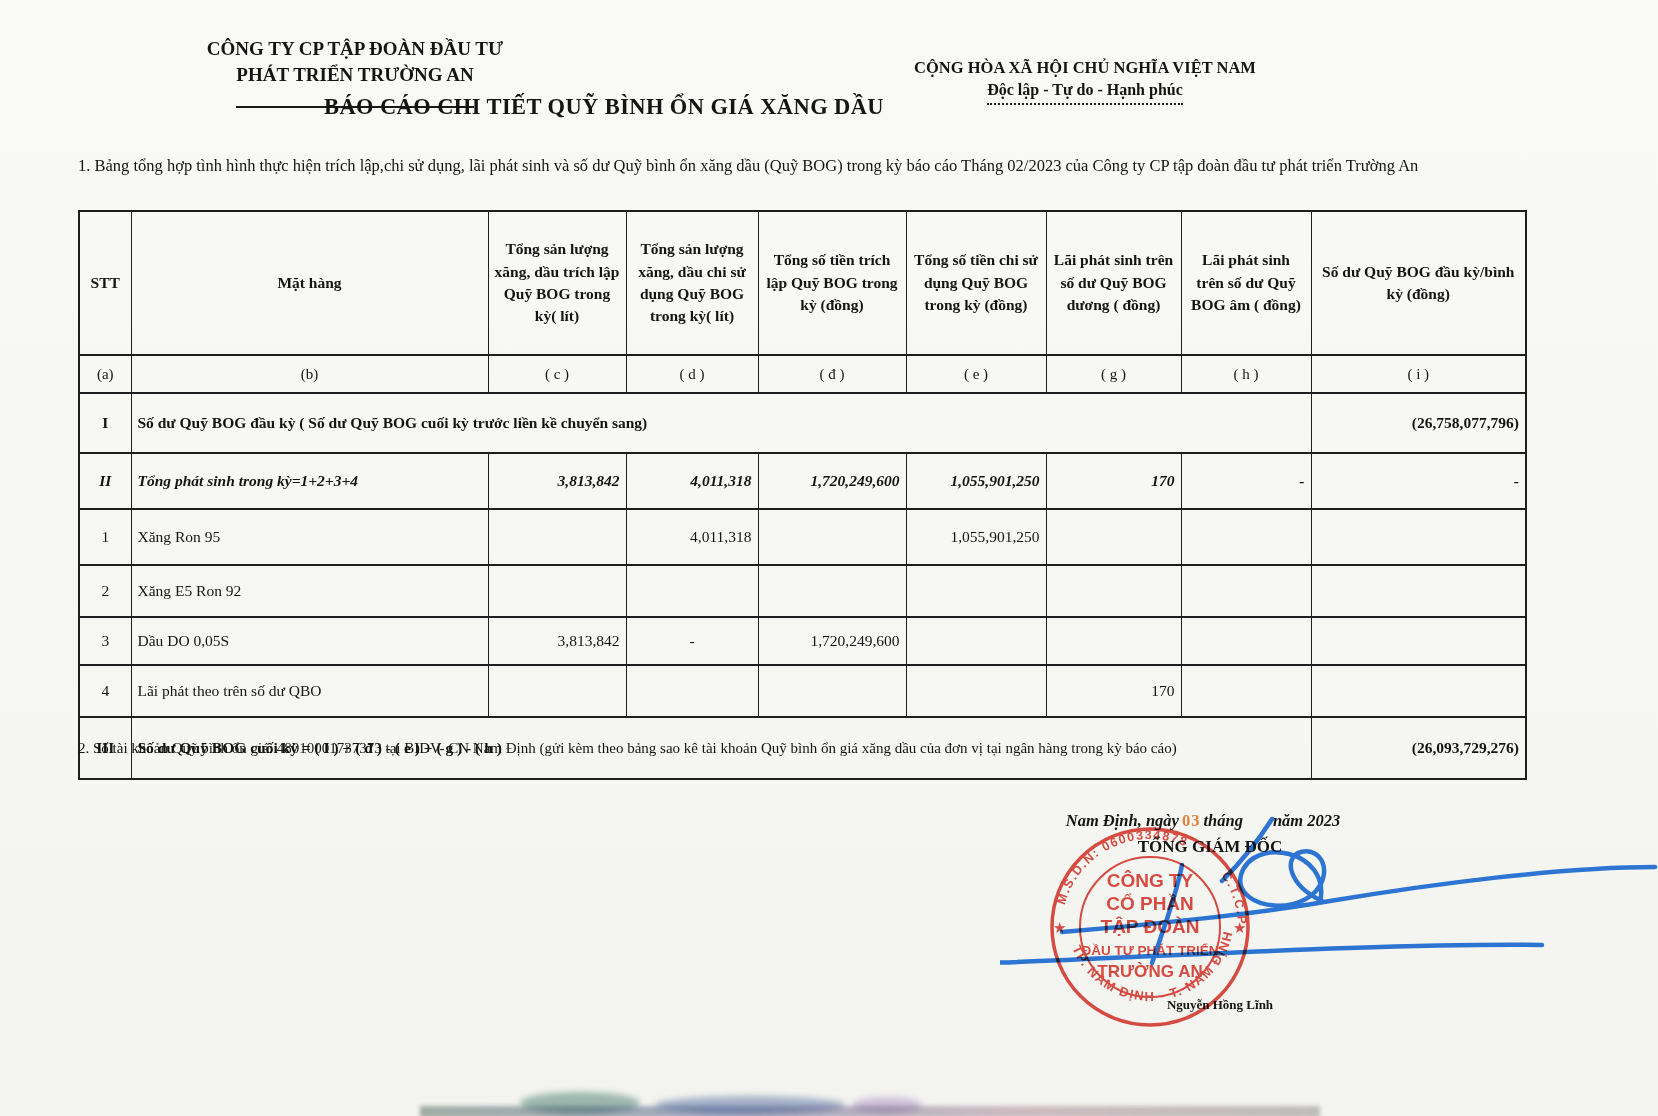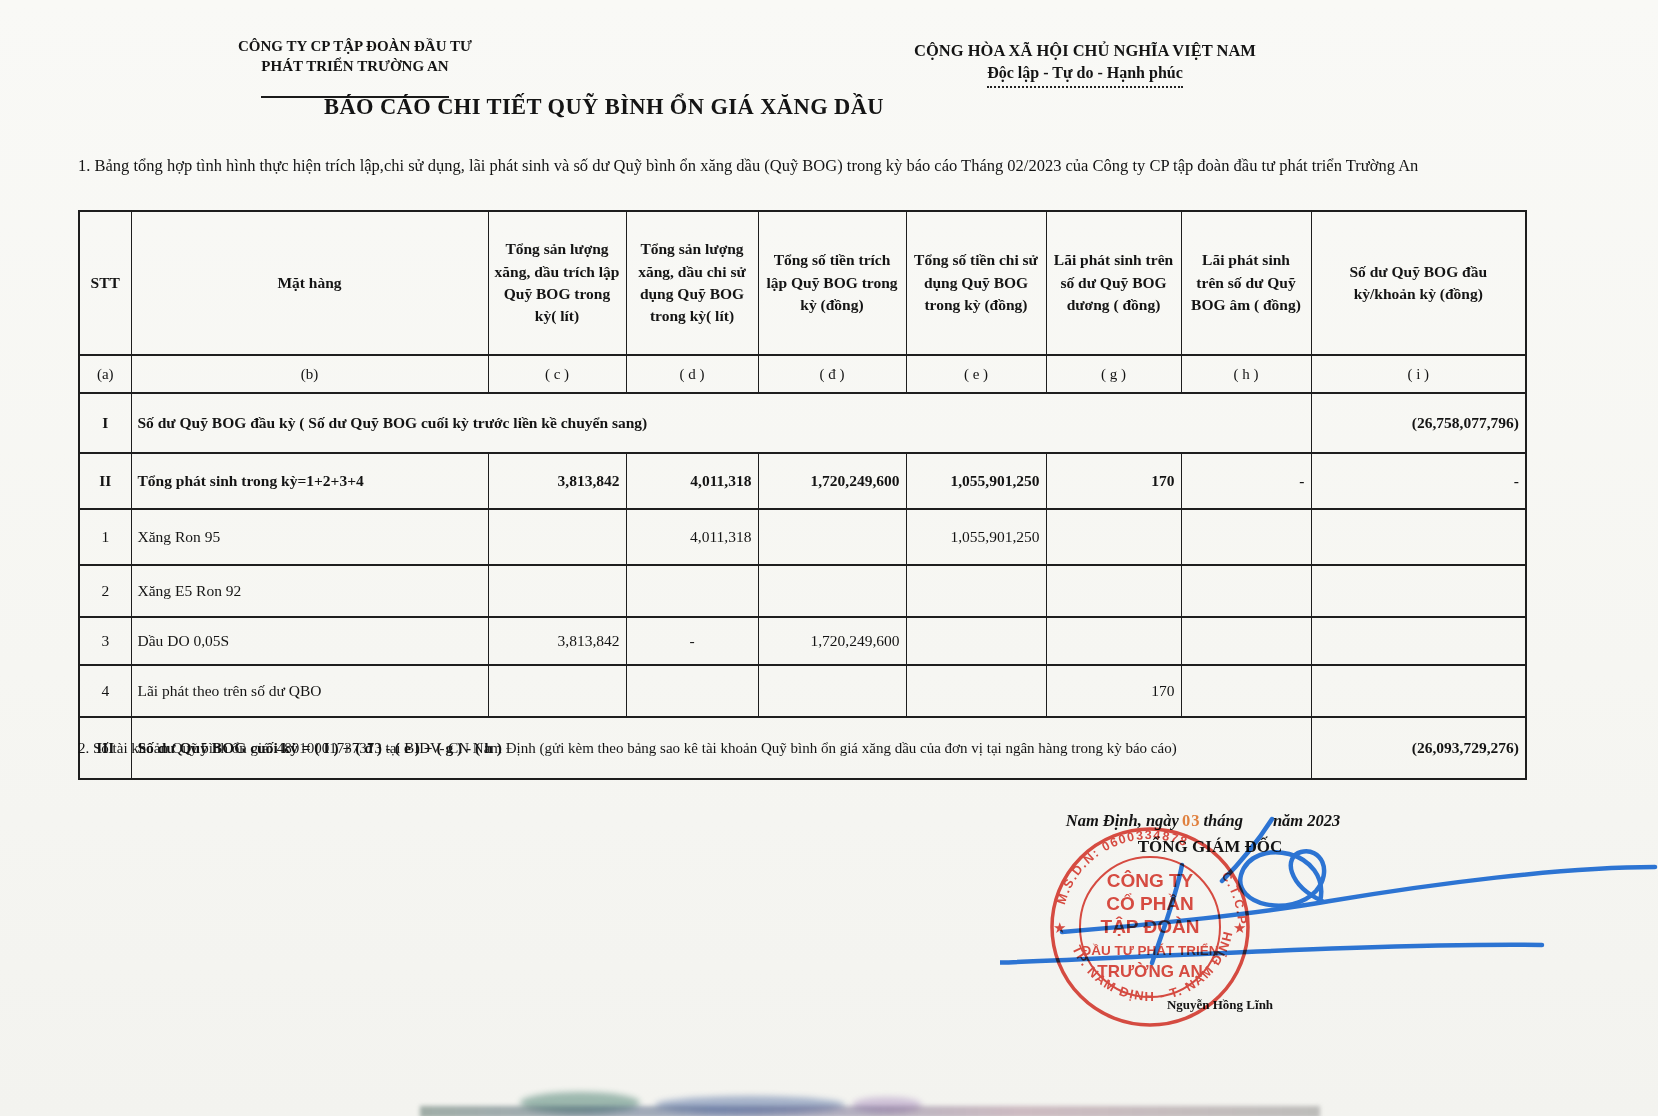--- a/index.html
+++ b/index.html
@@ -6,41 +6,41 @@
   body{
     width:1658px;height:1116px;position:relative;overflow:hidden;
     background:#f7f7f4;
     font-family:"Liberation Serif","DejaVu Serif",serif;
     color:#141414;
   }
   .page{position:absolute;inset:0;
     background:linear-gradient(180deg,#f9f9f6 0%,#f6f6f2 60%,#f3f3ef 100%);}
   
   .company{position:absolute;left:205px;top:36px;width:300px;text-align:center;
-    font-weight:bold;font-size:15px;line-height:1.35;}
+    font-weight:bold;font-size:19px;line-height:1.35;}
   .company .l2{display:inline-block;border-bottom:2px solid #1a1a1a;padding-bottom:19px;}
-  .republic{position:absolute;left:905px;top:40px;width:360px;text-align:center;
+  .republic{position:absolute;left:905px;top:57px;width:360px;text-align:center;
     font-weight:bold;line-height:1.35;}
   .republic .l1{font-size:16.5px;}
   .republic .l2{display:inline-block;font-size:16px;border-bottom:2.5px dotted #222;padding-bottom:2px;}
   .title{position:absolute;left:0;top:94px;width:1120px;text-align:center;
     font-weight:bold;font-size:22.5px;letter-spacing:.4px;padding-left:44px;}
   .intro{position:absolute;left:78px;top:156px;width:1570px;font-size:16.5px;white-space:nowrap;}
   
   table.bog{position:absolute;left:78px;top:210px;width:1447px;border-collapse:collapse;
     table-layout:fixed;border:2px solid #1e1e1e;font-size:15.5px;}
   table.bog th,table.bog td{border:1.5px solid #1e1e1e;padding:2px 6px;vertical-align:middle;
     overflow:hidden;}
   table.bog thead th{height:138px;font-weight:bold;font-size:15.5px;line-height:1.45;text-align:center;}
   tr.code-row td{height:32px;text-align:center;font-size:15px;border-top-width:2px;}
   td.cell-stt{text-align:center;}
   td.cell-item{text-align:left;padding-left:9px;}
   td.num{text-align:right;padding-right:10px;}
   tr.rI td{height:54px;font-weight:bold;border-top-width:2px;}
-  tr.rII td{height:50px;font-weight:bold;border-top-width:2px;}
+  tr.rII td{height:50px;font-weight:bold;border-top-width:2px;font-style:italic;}
   tr.plain td{height:50px;font-weight:normal;border-top-width:2px;}
   tr.r2 td{height:46px;}
   tr.r3 td{height:42px;}
   tr.r4 td{height:46px;}
   tr.rIII td{height:56px;font-weight:bold;border-top-width:2px;}
   .note{position:absolute;left:78px;top:740px;width:1570px;font-size:15px;white-space:nowrap;}
   
   .sign-area{position:absolute;left:1000px;top:805px;width:658px;height:300px;}
   .date-line{position:absolute;left:38px;top:6px;width:330px;text-align:center;
     font-style:italic;font-weight:bold;font-size:16.5px;white-space:nowrap;}
@@ -97,21 +97,21 @@
     <thead>
       <tr>
         <th>STT</th>
         <th>Mặt hàng</th>
         <th>Tổng sản lượng xăng, dầu trích lập  Quỹ BOG trong kỳ( lít)</th>
         <th>Tổng sản lượng xăng, dầu chi sử dụng  Quỹ BOG trong kỳ( lít)</th>
         <th>Tổng số tiền trích lập Quỹ BOG trong kỳ (đồng)</th>
         <th>Tổng số tiền chi sử dụng Quỹ BOG trong kỳ (đồng)</th>
         <th>Lãi phát sinh trên số dư Quỹ BOG dương ( đồng)</th>
         <th>Lãi phát sinh trên số dư Quỹ BOG âm ( đồng)</th>
-        <th>Số dư Quỹ BOG đầu kỳ/khoản kỳ (đồng)</th>
+        <th>Số dư Quỹ BOG đầu kỳ/bình kỳ (đồng)</th>
       </tr>
       <tr class="code-row">
         <td>(a)</td>
         <td>(b)</td>
         <td>( c )</td>
         <td>( d )</td>
         <td>( đ )</td>
         <td>( e )</td>
         <td>( g )</td>
         <td>( h )</td>

